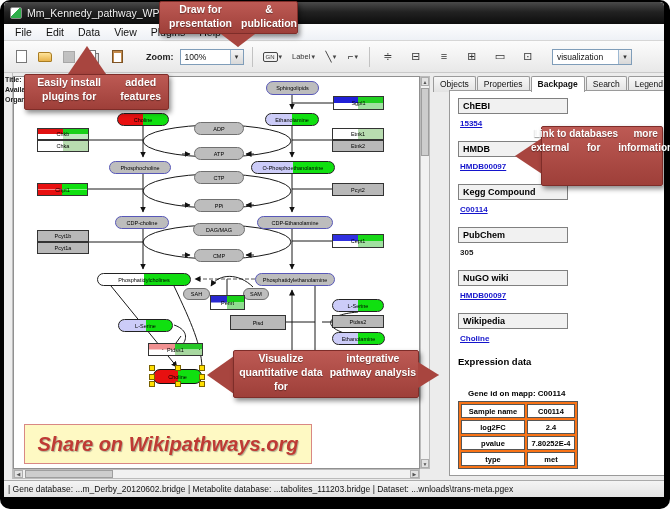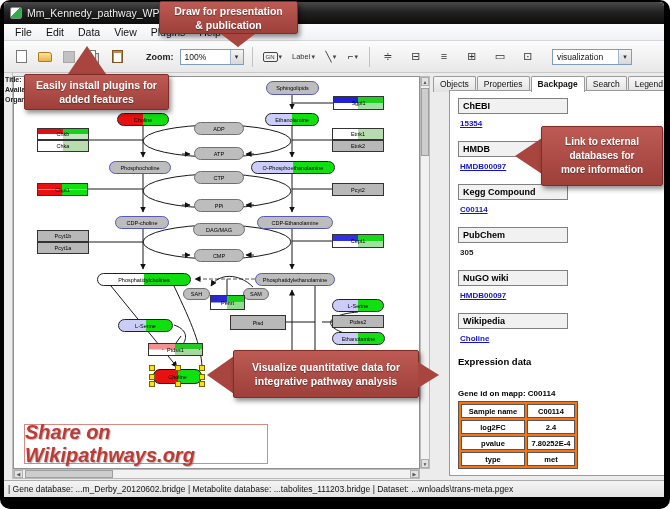--- a/index.html
+++ b/index.html
@@ -55,36 +55,36 @@
   .sidebar{position:absolute;left:427px;top:71px;width:233px;height:406px;background:#ececec;}
   .sidetabs{position:absolute;left:2px;top:3px;display:flex;}
   .tab{font-size:8.5px;color:#111;background:linear-gradient(#f8f8f8,#e2e2e2);border:1px solid #9a9a9a;border-bottom:none;padding:2px 6px 3px;margin-right:1px;border-radius:2px 2px 0 0;}
   .tab.active{background:#fff;font-weight:bold;position:relative;z-index:2;}
   .sidecontent{position:absolute;left:18px;top:17px;width:228px;height:386px;background:#fff;border:1px solid #9a9a9a;padding:7px 6px 4px 8px;overflow:hidden;}
   .bp-header{width:110px;border:1px solid #808080;background:#f1f1f1;font-size:9px;font-weight:bold;color:#000;padding:2px 4px;}
   .bp-val{display:block;margin:5px 2px 13px;font-size:8px;font-weight:bold;}
   a.bp-val{color:#1414cc;text-decoration:underline;}
   span.bp-val{color:#222;text-decoration:none;}
   .expr-head{font-size:9.5px;font-weight:bold;color:#000;margin-top:2px;}
-  .mapp{font-size:8px;font-weight:bold;color:#000;margin-top:22px;}
+  .mapp{font-size:8px;font-weight:bold;color:#000;margin-top:22px;margin-left:10px;}
   .exprtable{margin-top:3px;border:1px solid #555;display:inline-block;padding:2px;background:#f97316;}
   .etr{display:flex;margin-bottom:2px;}
   .etr:last-child{margin-bottom:0;}
   .etd{border:1px solid #555;height:14px;display:flex;align-items:center;justify-content:center;font-size:7.5px;font-weight:bold;background:#fff;}
   .etd.c1{width:64px;margin-right:2px;}
   .etd.c2{width:48px;}
 
   
   .statusbar{position:absolute;left:0;top:478px;width:100%;height:17px;background:linear-gradient(#f4f4f4,#e3e3e3);border-top:1px solid #aaa;display:flex;align-items:center;padding-left:4px;font-size:8.5px;color:#111;white-space:nowrap;overflow:hidden;}
 
   
-  .co{position:absolute;z-index:10;background:linear-gradient(#bd5a54,#9e3f39);border:1px solid #7e2d29;border-radius:2px;box-shadow:2px 3px 5px rgba(0,0,0,.45);color:#fff;font-weight:bold;text-align:center;display:flex;flex-direction:column;justify-content:center;}
+  .co{position:absolute;z-index:10;background:linear-gradient(#bd5a54,#9e3f39);border:1px solid #7e2d29;border-radius:2px;box-shadow:2px 3px 5px rgba(0,0,0,.45);color:#fff;font-weight:bold;text-align:center;display:flex;justify-content:center;}
   .co div{line-height:14px;font-size:10.5px;text-shadow:0 1px 1px rgba(0,0,0,.4);}
   .co-arrow{position:absolute;z-index:10;background:#a8453f;box-shadow:2px 2px 4px rgba(0,0,0,.3);}
-  .share{position:absolute;z-index:9;left:24px;top:424px;width:244px;height:40px;background:#ffffff;border:1px solid #d98884;display:flex;align-items:center;justify-content:center;}
+  .share{position:absolute;z-index:9;left:24px;top:424px;width:288px;height:40px;background:#fef9c3;border:1px solid #d98884;display:flex;align-items:center;justify-content:center;}
   .share span{font-size:20px;font-weight:bold;font-style:italic;color:#bf3a34;text-shadow:1px 1px 1px rgba(90,90,90,.45);}
 </style>
 </head>
 <body>
 
 <div class="frame">
   <div class="window">
 
     <div class="titlebar">
       <span class="appicon"></span>

